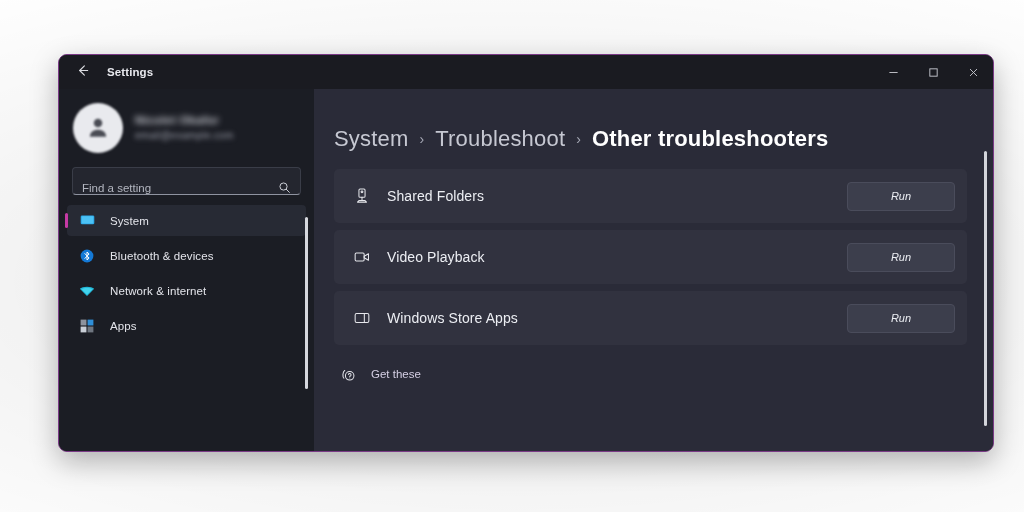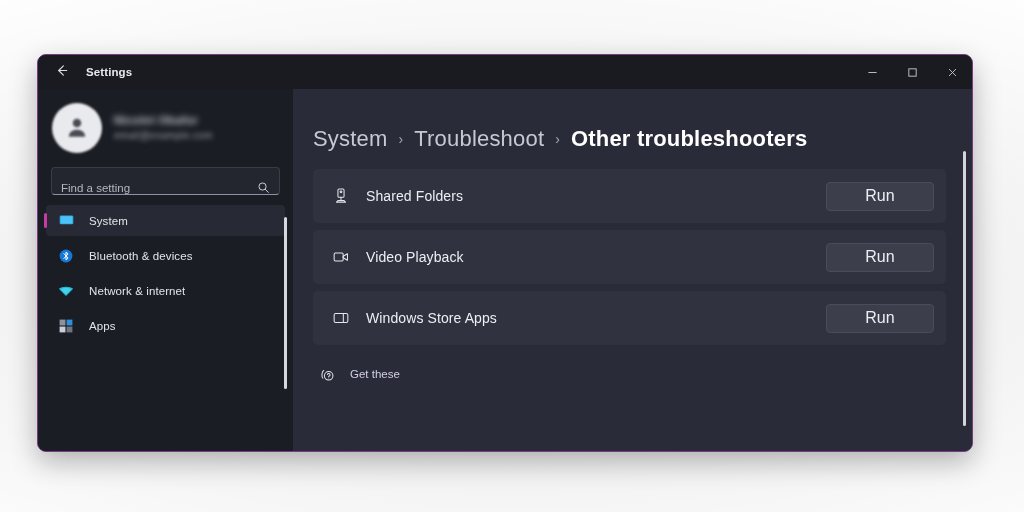--- a/index.html
+++ b/index.html
@@ -21,21 +21,21 @@
     position: absolute;
     inset: 0;
     background:
       radial-gradient(120% 90% at 50% 55%, rgba(0,0,0,0.10) 0%, rgba(0,0,0,0.045) 45%, rgba(0,0,0,0.00) 78%),
       #ffffff;
   }
 
   
   .window {
     position: absolute;
-    left: 37px;
+    left: 58px;
     top: 54px;
     width: 936px;
     height: 398px;
     background: #1e1f26;
     border-radius: 9px;
     border: 1.5px solid #7a3a86;
     overflow: hidden;
     box-shadow: 0 10px 28px rgba(0,0,0,0.28);
     display: flex;
     flex-direction: column;
@@ -248,24 +248,25 @@
   .card-spacer { flex: 1 1 auto; }
 
   .run-btn {
     width: 108px;
     height: 29px;
     border-radius: 4px;
     background: #3c3e4c;
     border: 1px solid #4a4c5b;
     color: #eceef3;
     font-family: "Liberation Sans", sans-serif;
-    font-size: 16px;
+    font-size: 11px;
     display: flex;
     align-items: center;
     justify-content: center;
+    font-style: italic;
   }
 
   .card.privacy {
     height: 56px;
     margin-top: 9px;
     padding-left: 16px;
   }
   .privacy-texts { display: flex; flex-direction: column; gap: 2px; }
   .privacy-sub {
     font-size: 11px;

